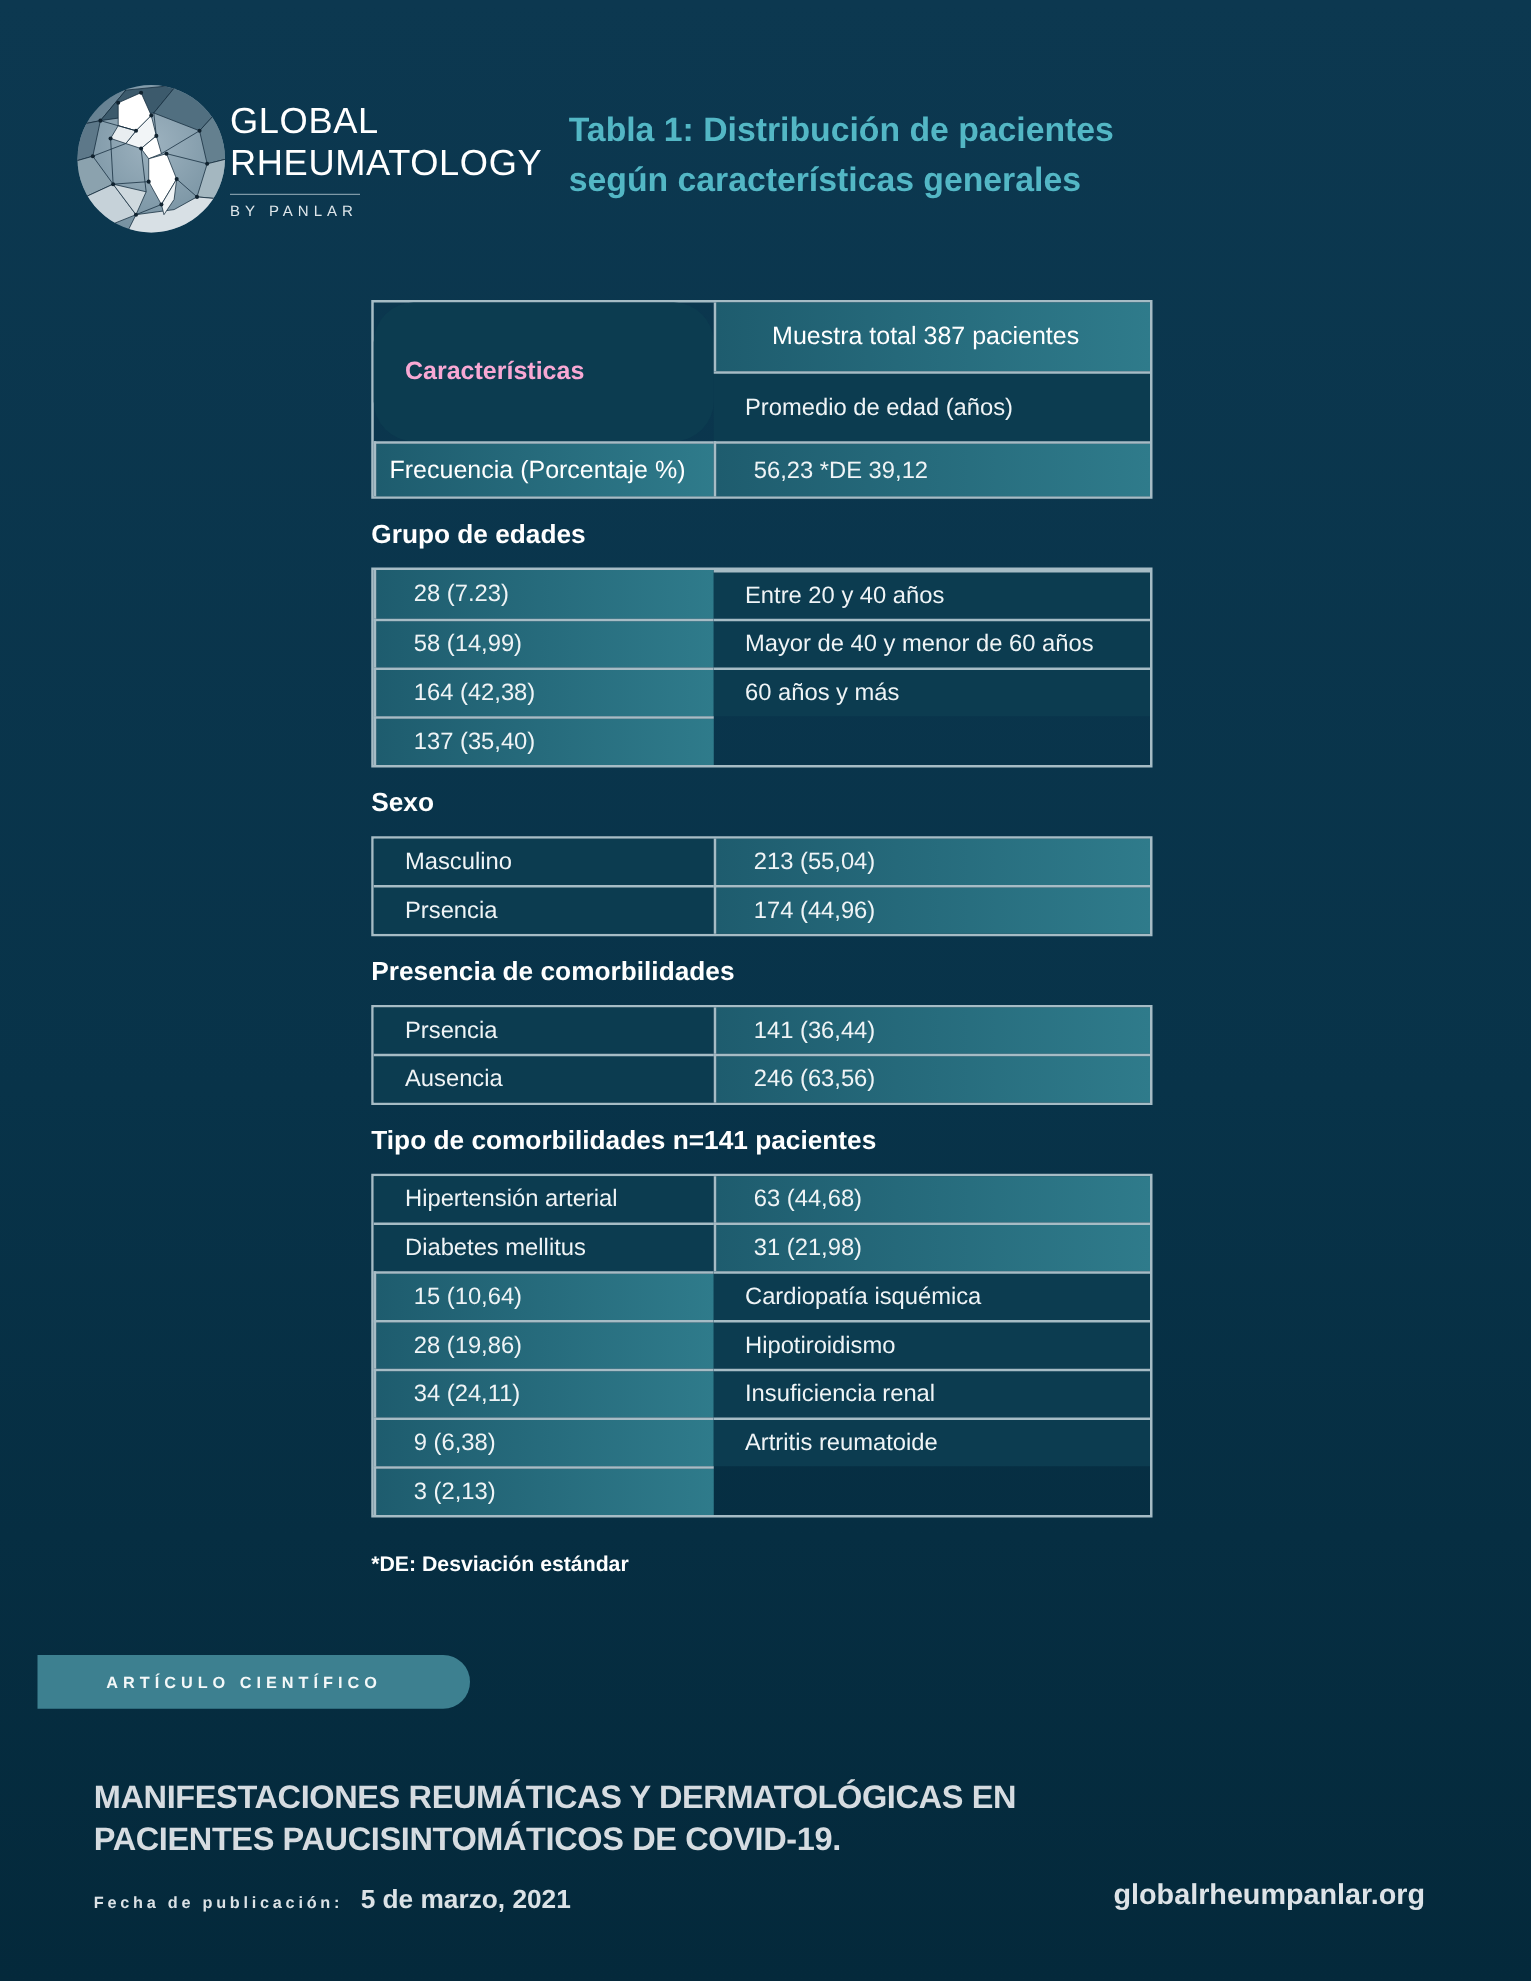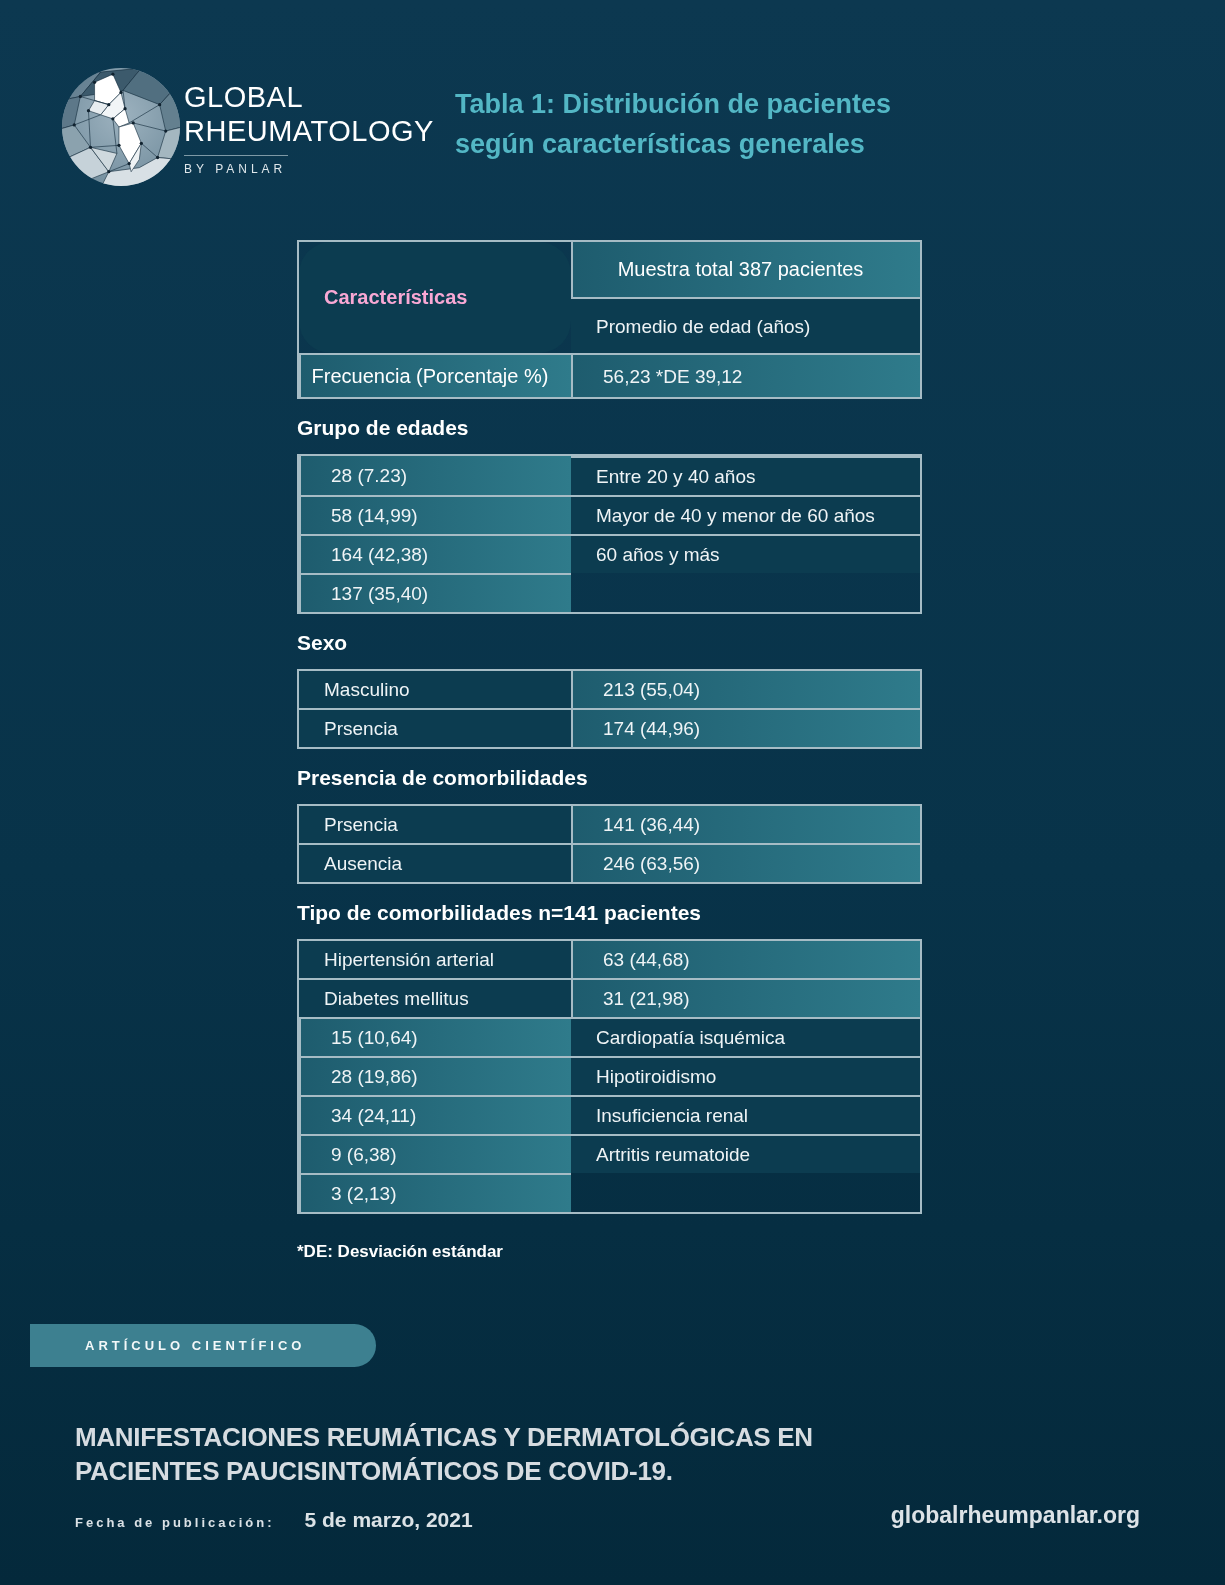--- a/index.html
+++ b/index.html
@@ -66,21 +66,21 @@
     display:flex; align-items:center; padding-left:55px;margin-left:30px;
   }
   .pill-label { font-size:13px; font-weight:bold; letter-spacing:4px; color:#f4f8f9; }
 
   .article-title {
     position:absolute; left:75px; top:1420px; width:760px;
     font-size:26px; font-weight:bold; letter-spacing:-0.3px; line-height:34px;
     color:#d6dce1;
   }
 
-  .pub { position:absolute; left:75px; top:1508px; display:flex; align-items:baseline; gap:30px; }
+  .pub { position:absolute; left:75px; top:1508px; display:flex; align-items:baseline; gap:14px; }
   .pub-label { font-size:13px; font-weight:bold; letter-spacing:3px; color:#dbe2e6; }
   .pub-value { font-size:21px; font-weight:bold; color:#dbe2e6; }
 
   .site {
     position:absolute; right:85px; top:1502px;
     font-size:23px; font-weight:bold; color:#dde3e7; text-decoration:none;
   }
 </style>
 </head>
 <body>

